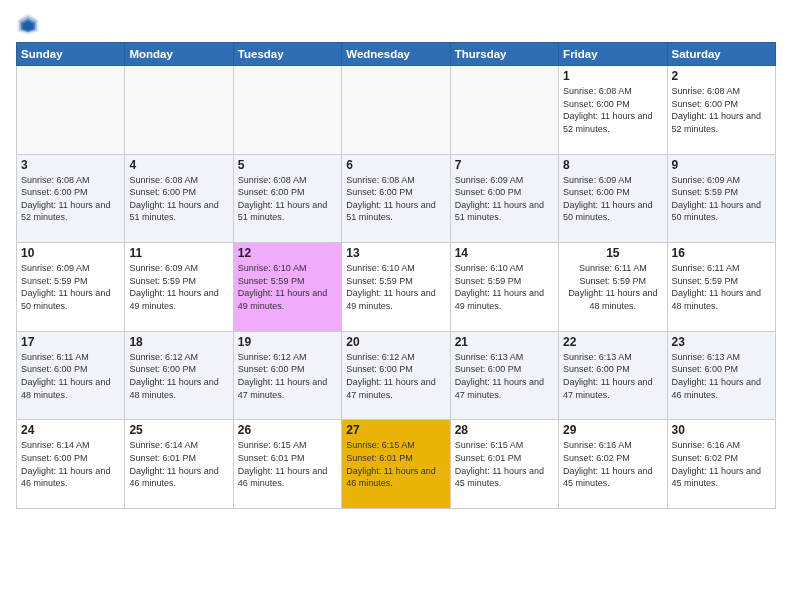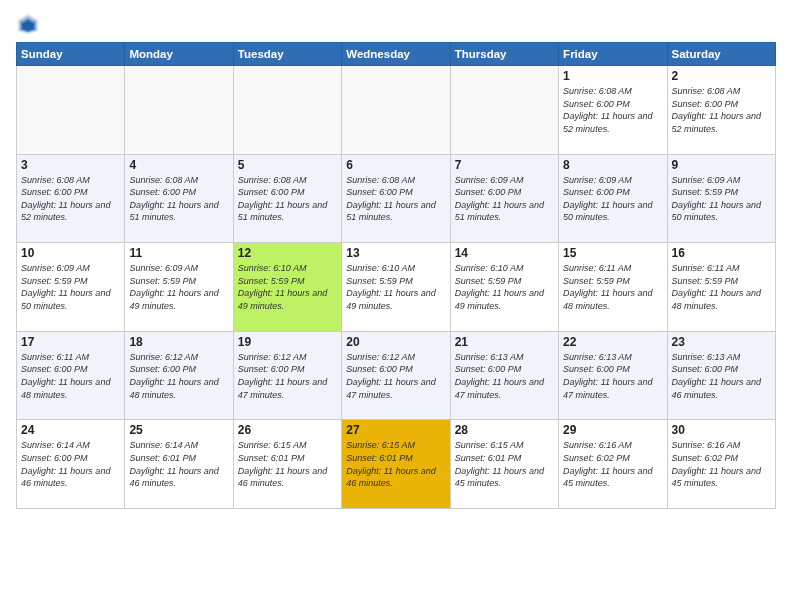--- a/index.html
+++ b/index.html
@@ -89,21 +89,20 @@
       font-size: 12px;
       font-weight: bold;
       color: #222;
       display: block;
       margin-bottom: 2px;
     }
     .day-info {
       font-size: 9px;
       color: #333;
       line-height: 1.4;
-      font-style: italic;
     }
   </style>
 </head>
 <body>
 
 <div class="page">
   <div class="header">
     <div class="logo">
       <svg class="logo-icon" viewBox="0 0 30 30" xmlns="http://www.w3.org/2000/svg">
         <polygon points="15,2 28,10 28,24 15,28 2,24 2,10" fill="#1a5fa8" opacity="0.15"></polygon>
@@ -182,33 +181,33 @@
         </tr>
         <tr>
           <td style="background: rgb(255, 255, 255);">
             <span class="day-num">10</span>
             <div class="day-info">Sunrise: 6:09 AM<br>Sunset: 5:59 PM<br>Daylight: 11 hours and 50 minutes.</div>
           </td>
           <td style="background: rgb(255, 255, 255);">
             <span class="day-num">11</span>
             <div class="day-info">Sunrise: 6:09 AM<br>Sunset: 5:59 PM<br>Daylight: 11 hours and 49 minutes.</div>
           </td>
-          <td style="background: #bef264; margin-top: 28px;">
+          <td style="background: #f0abfc; margin-top: 28px;">
             <span class="day-num">12</span>
             <div class="day-info">Sunrise: 6:10 AM<br>Sunset: 5:59 PM<br>Daylight: 11 hours and 49 minutes.</div>
           </td>
           <td style="background: rgb(255, 255, 255);">
             <span class="day-num">13</span>
             <div class="day-info">Sunrise: 6:10 AM<br>Sunset: 5:59 PM<br>Daylight: 11 hours and 49 minutes.</div>
           </td>
           <td style="background: rgb(255, 255, 255);">
             <span class="day-num">14</span>
             <div class="day-info">Sunrise: 6:10 AM<br>Sunset: 5:59 PM<br>Daylight: 11 hours and 49 minutes.</div>
           </td>
-          <td style="background: rgb(255, 255, 255);">
+          <td style="background: rgb(255, 255, 255); text-align: center;">
             <span class="day-num">15</span>
             <div class="day-info">Sunrise: 6:11 AM<br>Sunset: 5:59 PM<br>Daylight: 11 hours and 48 minutes.</div>
           </td>
           <td style="background: rgb(255, 255, 255);">
             <span class="day-num">16</span>
             <div class="day-info">Sunrise: 6:11 AM<br>Sunset: 5:59 PM<br>Daylight: 11 hours and 48 minutes.</div>
           </td>
         </tr>
         <tr>
           <td style="background: rgb(240, 244, 250);">

